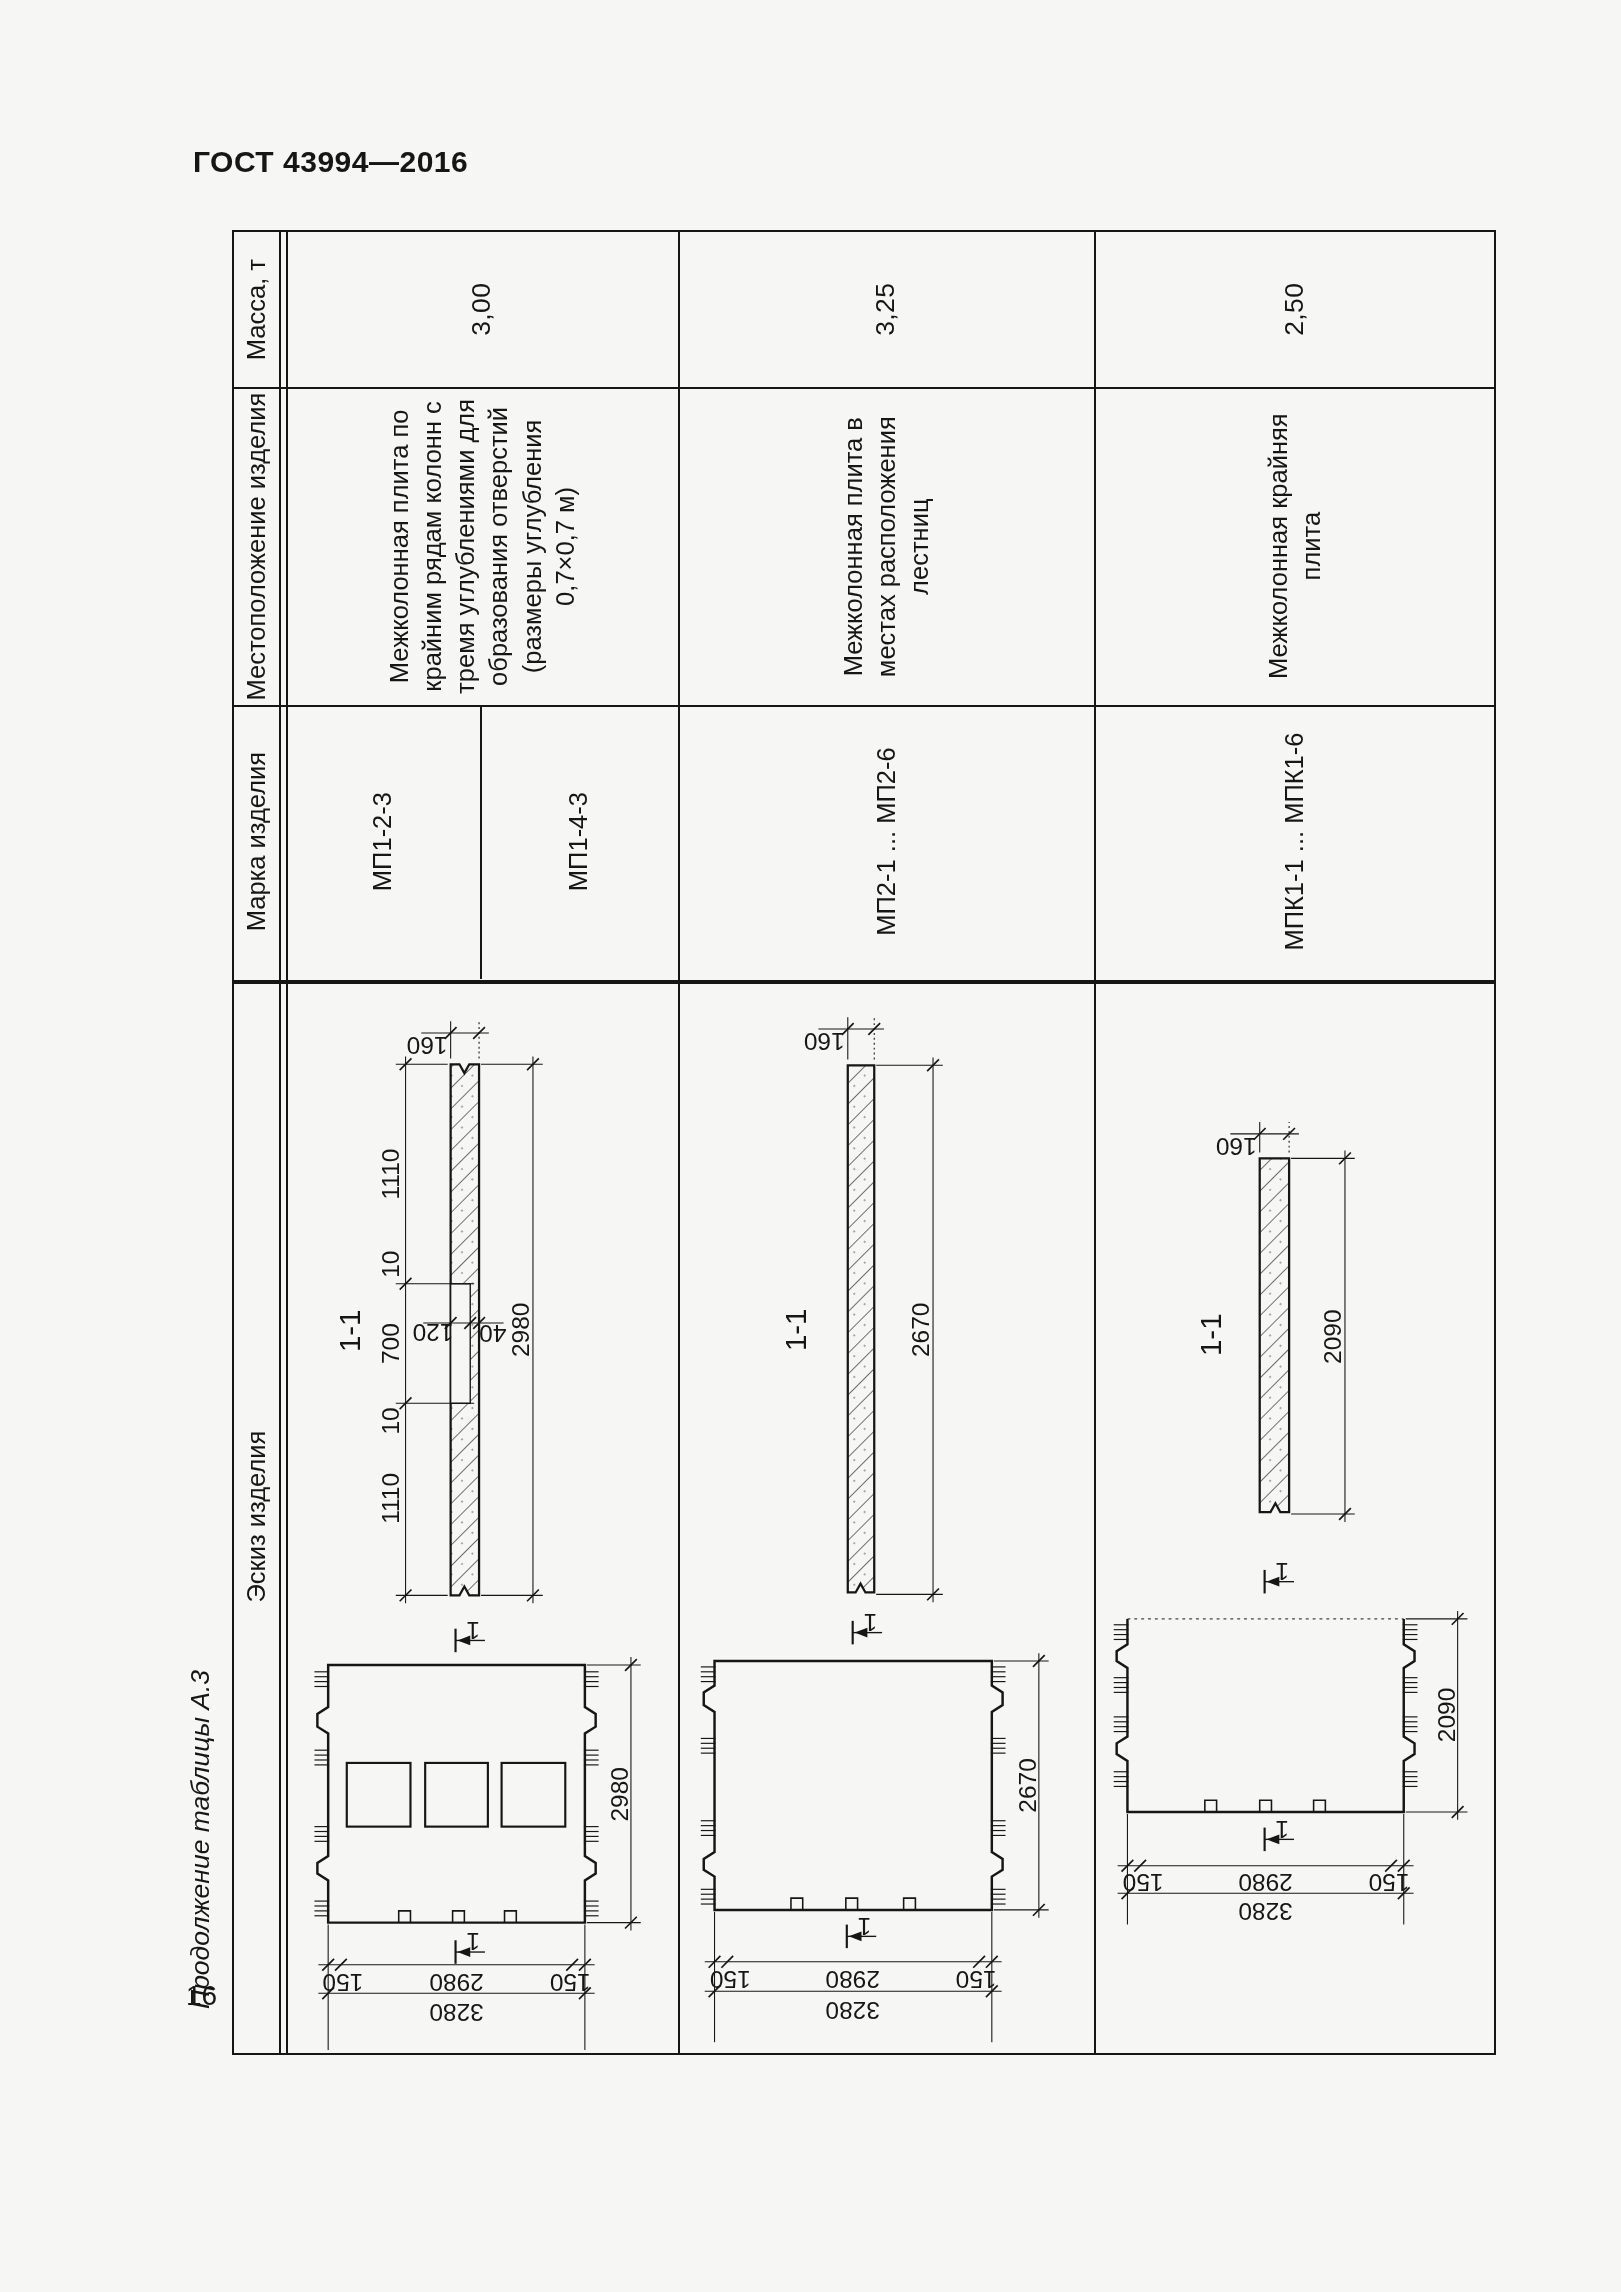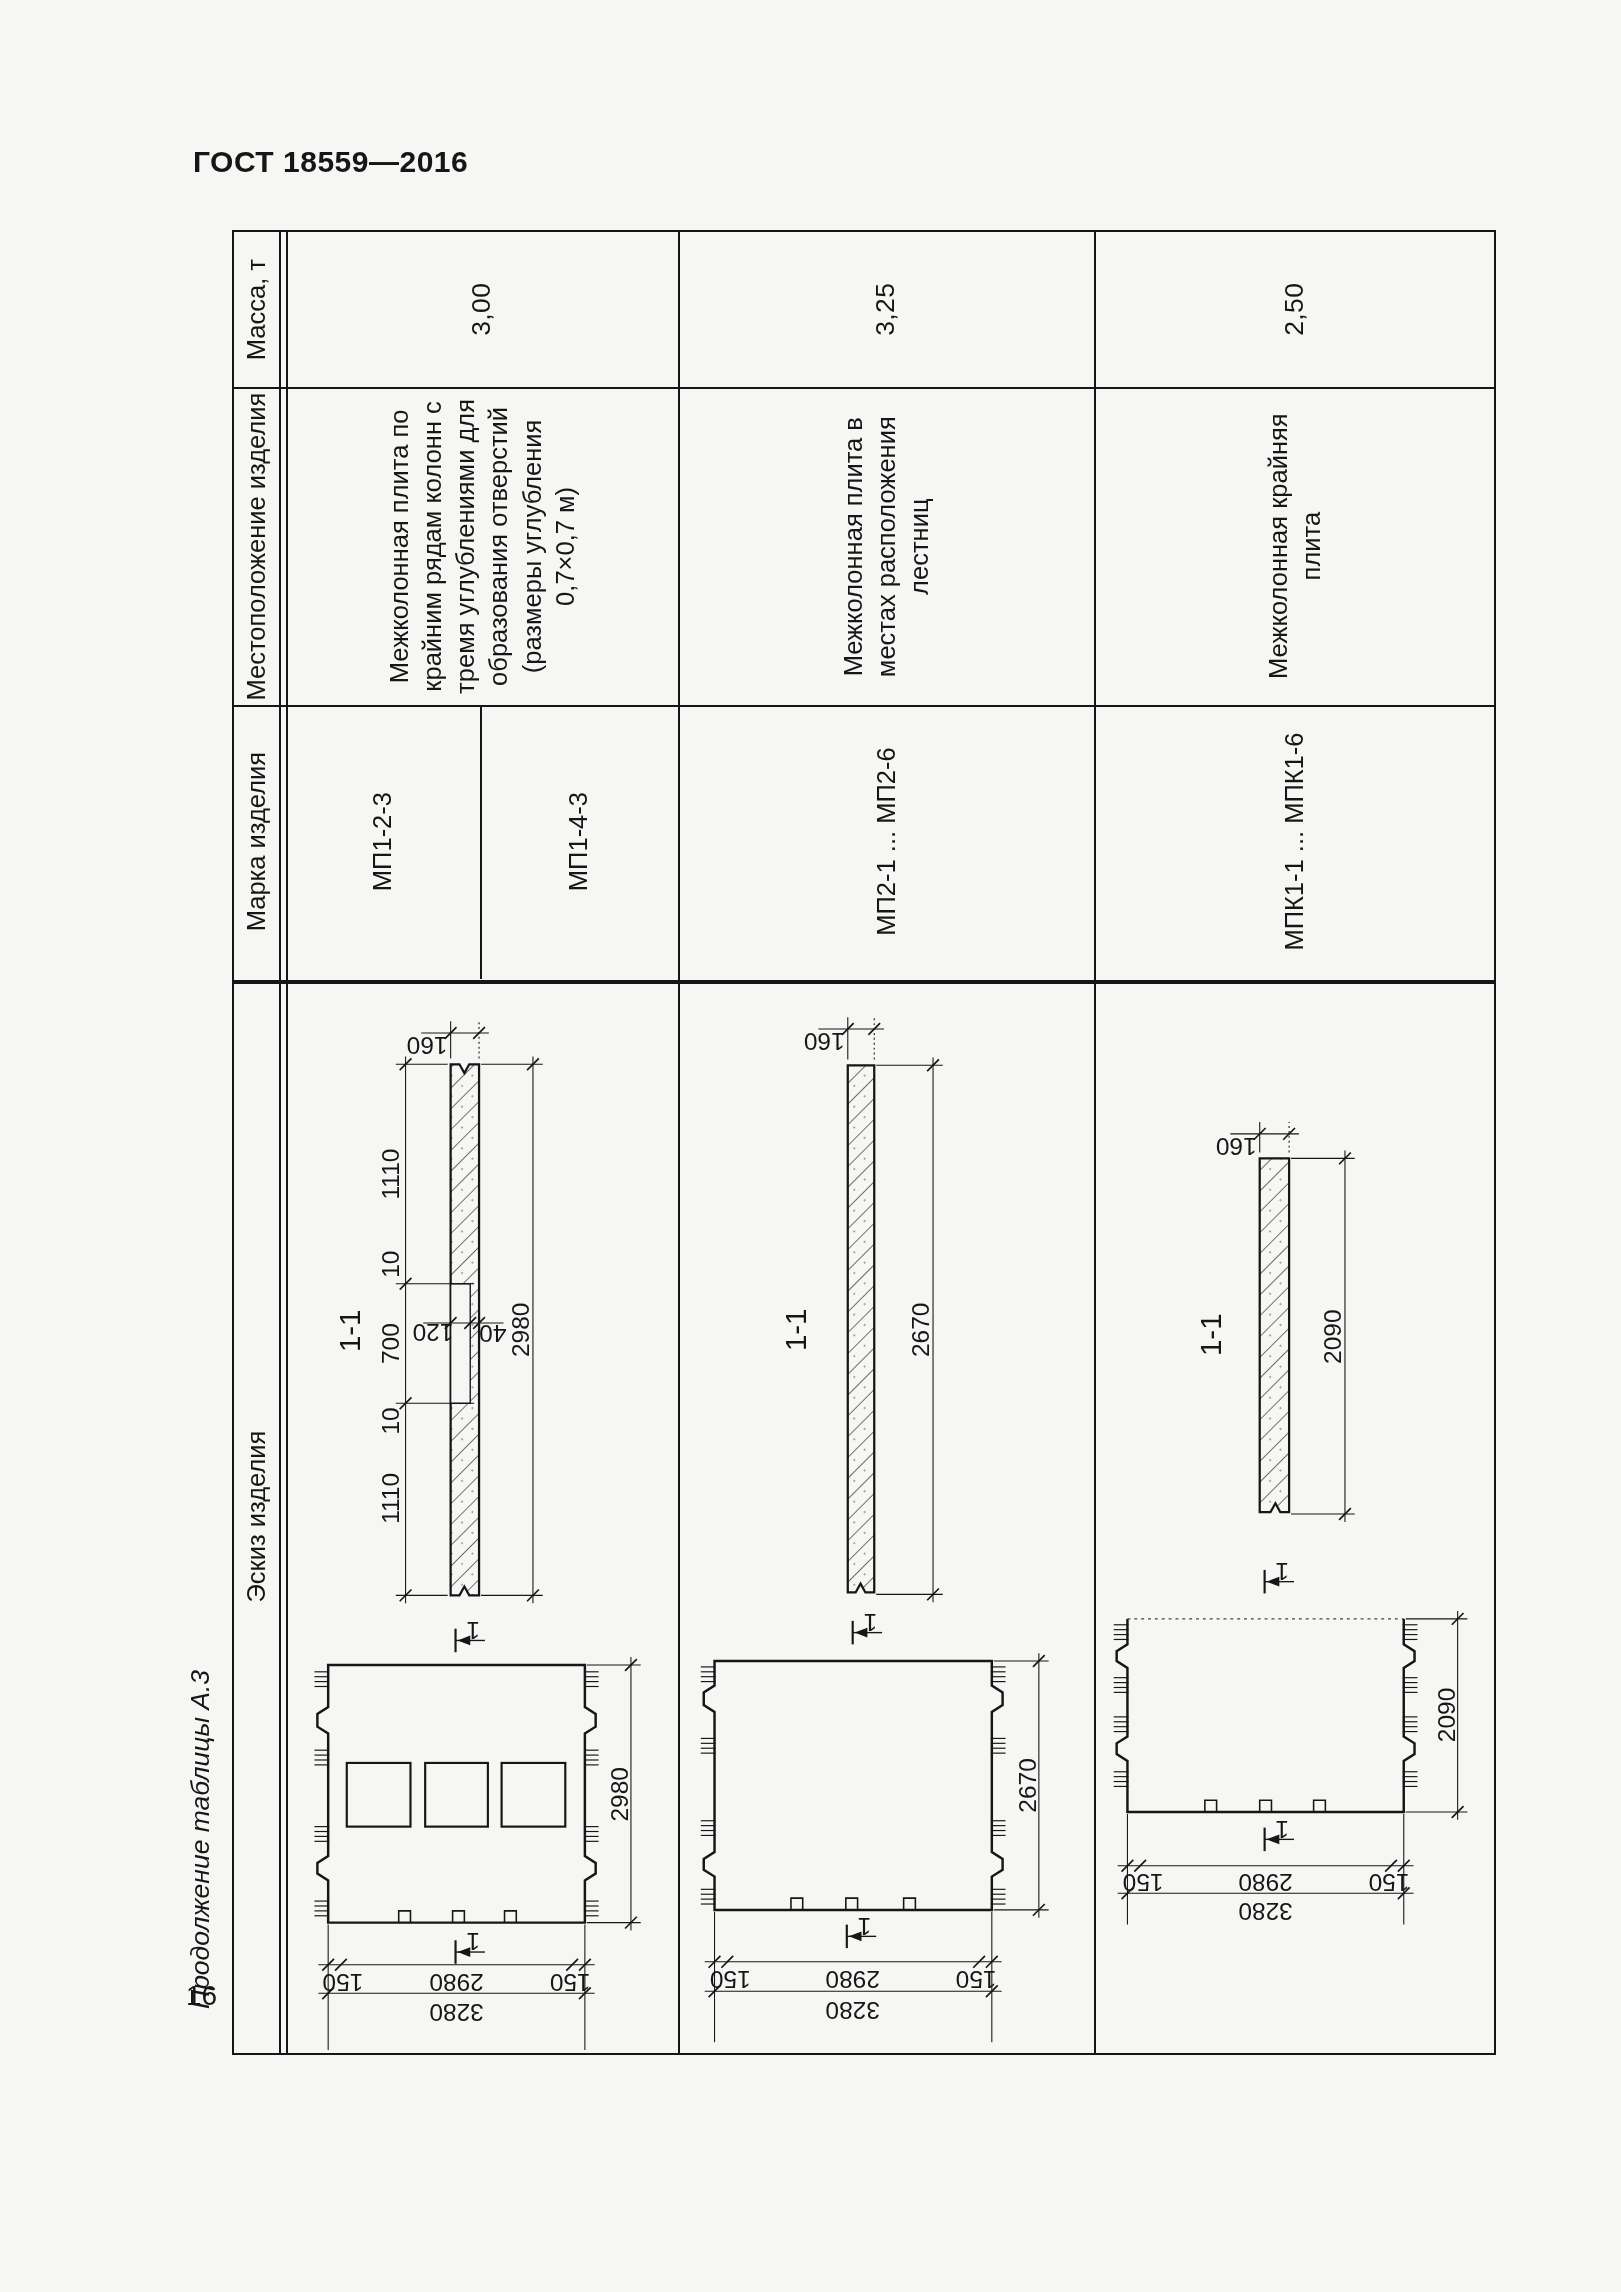--- a/index.html
+++ b/index.html
@@ -26,21 +26,21 @@
   svg .dim{font-size:25px;}
   svg .sec{font-size:30px;}
   svg .cut{font-size:25px;}
   .ink{stroke:#161616;}
 </style>
 </head>
 <body>
 
 <div class="page">
 
-  <div class="doc-title">ГОСТ 18559—2016</div>
+  <div class="doc-title">ГОСТ 43994—2016</div>
 
   <div class="side-caption-wrap">
     <span>Продолжение таблицы А.3</span>
   </div>
 
   <div class="page-number">16</div>
 
   <div class="gost-table">
 
     <div class="vl" style="left:45px;top:0;height:1821px;"></div>

